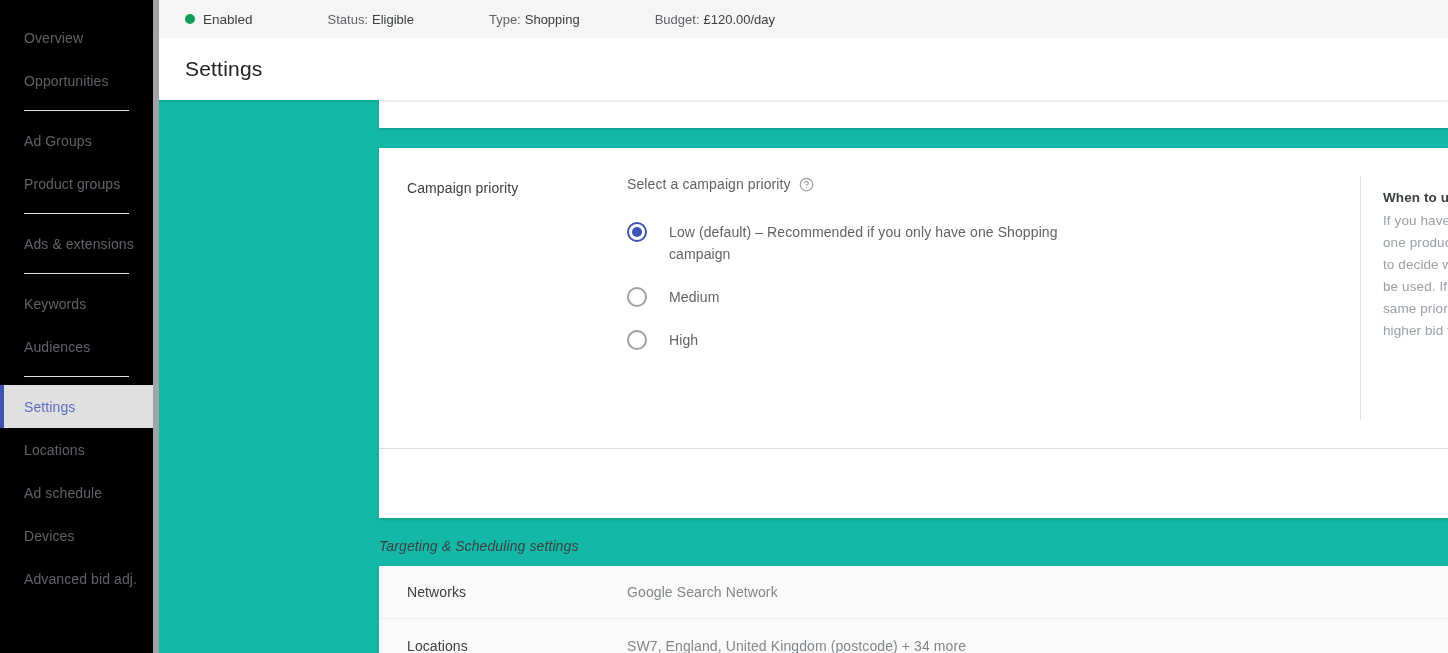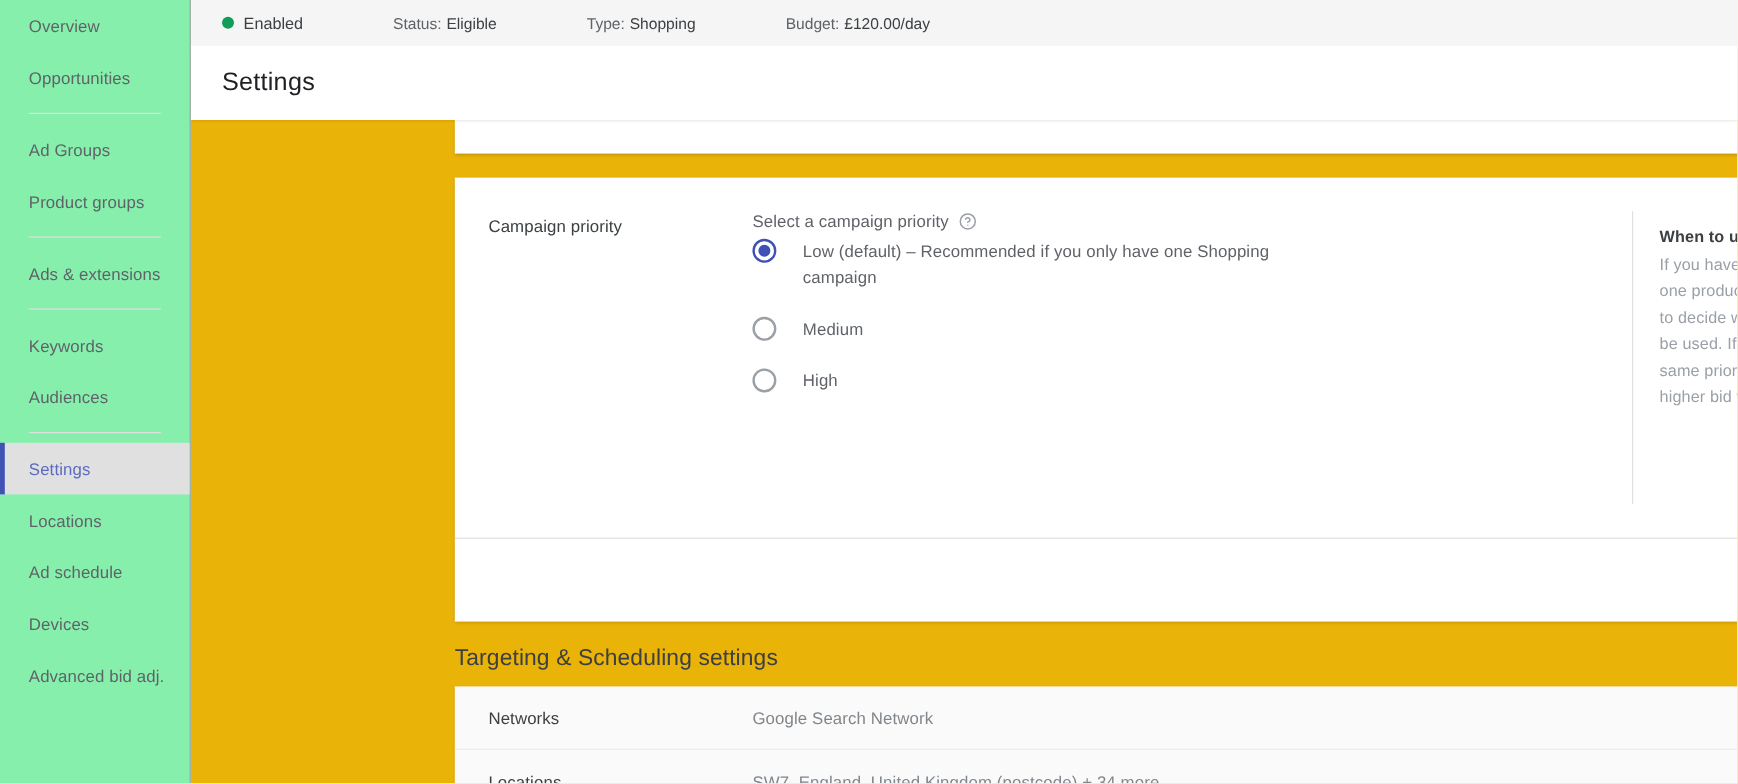--- a/index.html
+++ b/index.html
@@ -19,23 +19,23 @@
     height: 653px;
     display: flex;
     background: #f5f5f5;
   }
 
   
   .sidebar {
     width: 159px;
     min-width: 159px;
     height: 653px;
-    background: #86efac;
-    border-right: 1px solid #a3a3a3;
-    padding-top: 0;
+    background: #000000;
+    border-right: 6px solid #a3a3a3;
+    padding-top: 16px;
     position: relative;
     z-index: 5;
   }
 
   .nav-item {
     height: 43px;
     display: flex;
     align-items: center;
     padding-left: 24px;
     font-size: 14px;
@@ -116,21 +116,21 @@
     letter-spacing: .2px;
   }
 
   
   .content {
     position: absolute;
     top: 100px;
     left: 0;
     right: 0;
     bottom: 0;
-    background: #eab308;
+    background: #14b8a6;
     overflow: hidden;
     padding-left: 220px;
   }
 
   .card {
     background: #ffffff;
     box-shadow: 0 1px 3px rgba(0,0,0,0.20);
     width: 1249px;
     position: relative;
   }
@@ -164,21 +164,21 @@
   .field-main {
     flex: 1;
     padding-right: 24px;
   }
 
   .field-sub {
     font-size: 14px;
     color: #5f6368;
     display: flex;
     align-items: center;
-    margin-bottom: 6px;
+    margin-bottom: 29px;
     letter-spacing: .1px;
   }
 
   .help-icon {
     display: inline-flex;
     margin-left: 8px;
     color: #9aa0a6;
     cursor: pointer;
   }
 
@@ -258,24 +258,25 @@
     font-weight: bold;
     text-transform: uppercase;
     padding: 8px 16px;
     cursor: pointer;
     background: none;
     border: none;
     font-family: "Liberation Sans", sans-serif;
   }
 
   .section-heading {
-    font-size: 19px;
+    font-size: 14px;
     color: #3c4043;
     margin: 20px 0 12px 0;
     letter-spacing: .1px;
+    font-style: italic;
   }
 
   .collapsed-card {
     background: #fafafa;
     box-shadow: 0 1px 3px rgba(0,0,0,0.14);
     width: 1249px;
   }
   .collapsed-row {
     height: 53px;
     display: flex;

